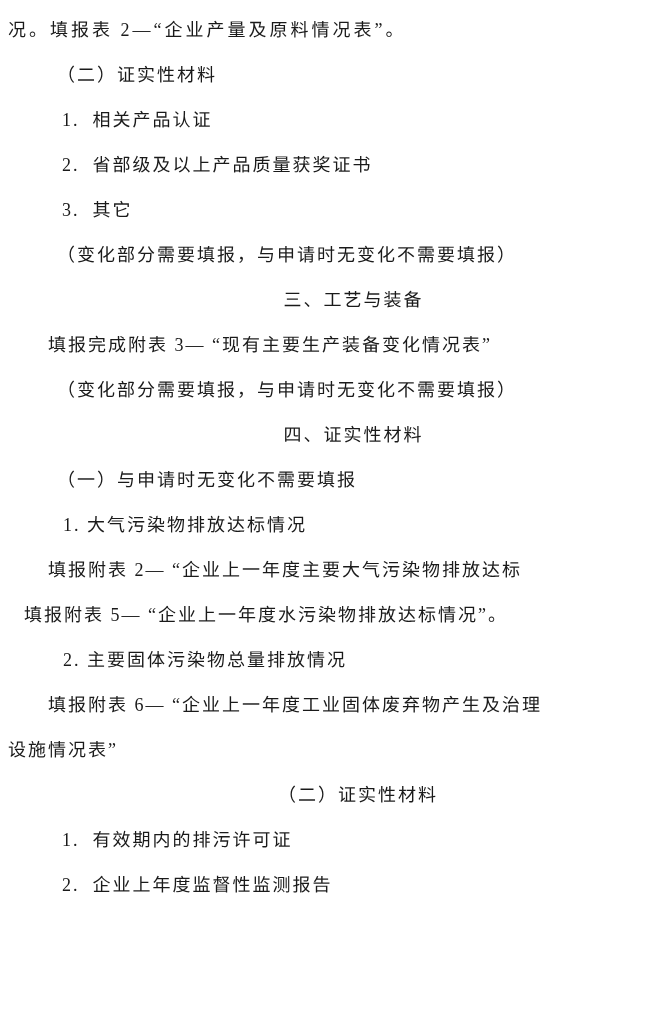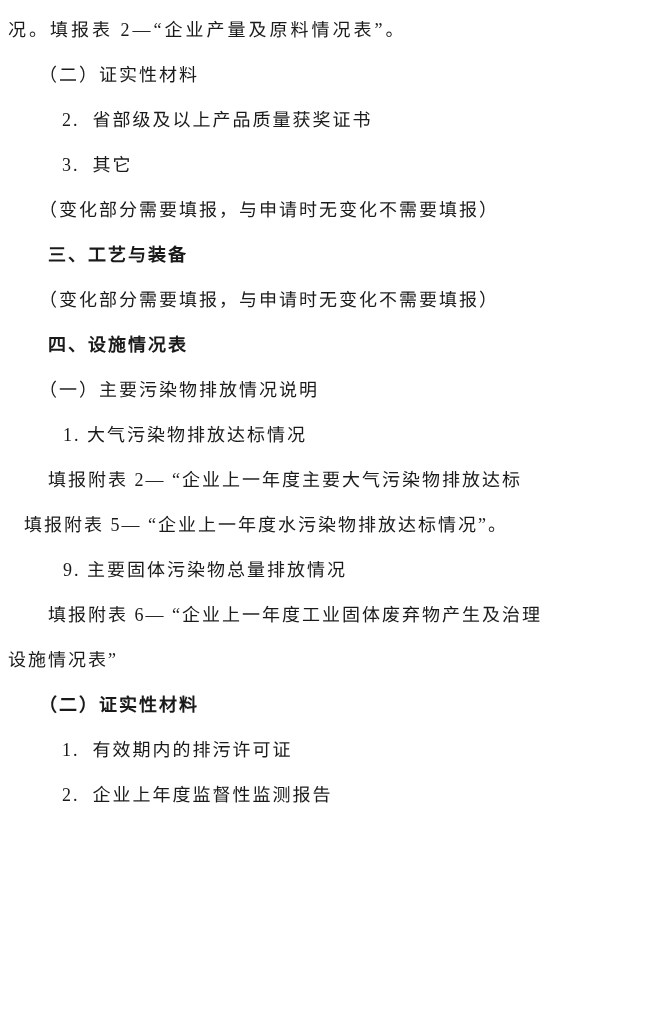--- a/index.html
+++ b/index.html
@@ -22,45 +22,47 @@
   }
   .line{
     height:45px;
     line-height:45px;
     font-size:18px;
     color:var(--text);
     letter-spacing:2px;
     white-space:pre;
     overflow:hidden;
   }
-  .bold{font-weight:bold;}
+  .bold{font-weight:normal;text-align:center;}
   .sp-wide{letter-spacing:3px;}
   
   .ind-a{padding-left:8px;}   
-  .ind-b{padding-left:39px;}  
+  .ind-b{padding-left:57px;}  
   .ind-c{padding-left:63px;}  
   .ind-d{padding-left:48px;}  
   .ind-e{padding-left:24px;}  
   .ind-f{padding-left:62px;}  
 </style>
 </head>
 <body>
 
 <div class="page">
   <p class="line ind-a sp-wide">况。填报表 2—“企业产量及原料情况表”。</p>
   <p class="line ind-b">（二）证实性材料</p>
+  <p class="line ind-f">1.  相关产品认证</p>
   <p class="line ind-f">2.  省部级及以上产品质量获奖证书</p>
   <p class="line ind-f">3.  其它</p>
   <p class="line ind-b">（变化部分需要填报，与申请时无变化不需要填报）</p>
   <p class="line ind-d bold">三、工艺与装备</p>
+  <p class="line ind-d">填报完成附表 3— “现有主要生产装备变化情况表”</p>
   <p class="line ind-b">（变化部分需要填报，与申请时无变化不需要填报）</p>
-  <p class="line ind-d bold">四、设施情况表</p>
-  <p class="line ind-b">（一）主要污染物排放情况说明</p>
+  <p class="line ind-d bold">四、证实性材料</p>
+  <p class="line ind-b">（一）与申请时无变化不需要填报</p>
   <p class="line ind-c">1. 大气污染物排放达标情况</p>
   <p class="line ind-d">填报附表 2— “企业上一年度主要大气污染物排放达标</p>
   <p class="line ind-e">填报附表 5— “企业上一年度水污染物排放达标情况”。</p>
-  <p class="line ind-c">9. 主要固体污染物总量排放情况</p>
+  <p class="line ind-c">2. 主要固体污染物总量排放情况</p>
   <p class="line ind-d">填报附表 6— “企业上一年度工业固体废弃物产生及治理</p>
   <p class="line ind-a">设施情况表”</p>
   <p class="line ind-b bold">（二）证实性材料</p>
   <p class="line ind-f">1.  有效期内的排污许可证</p>
   <p class="line ind-f">2.  企业上年度监督性监测报告</p>
 </div>
 
 </body></html>

